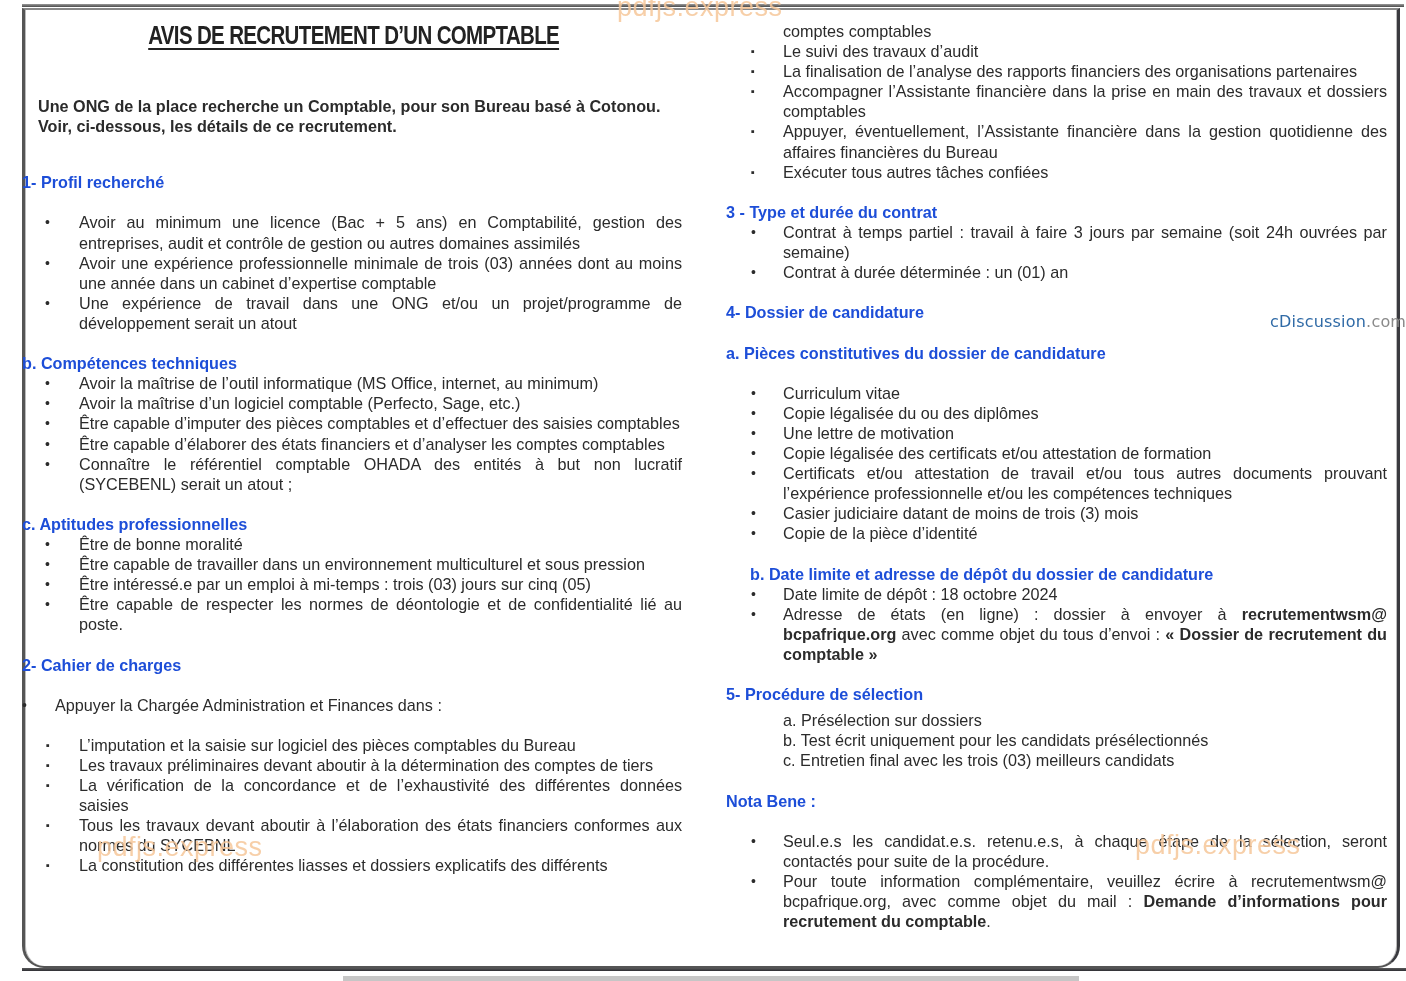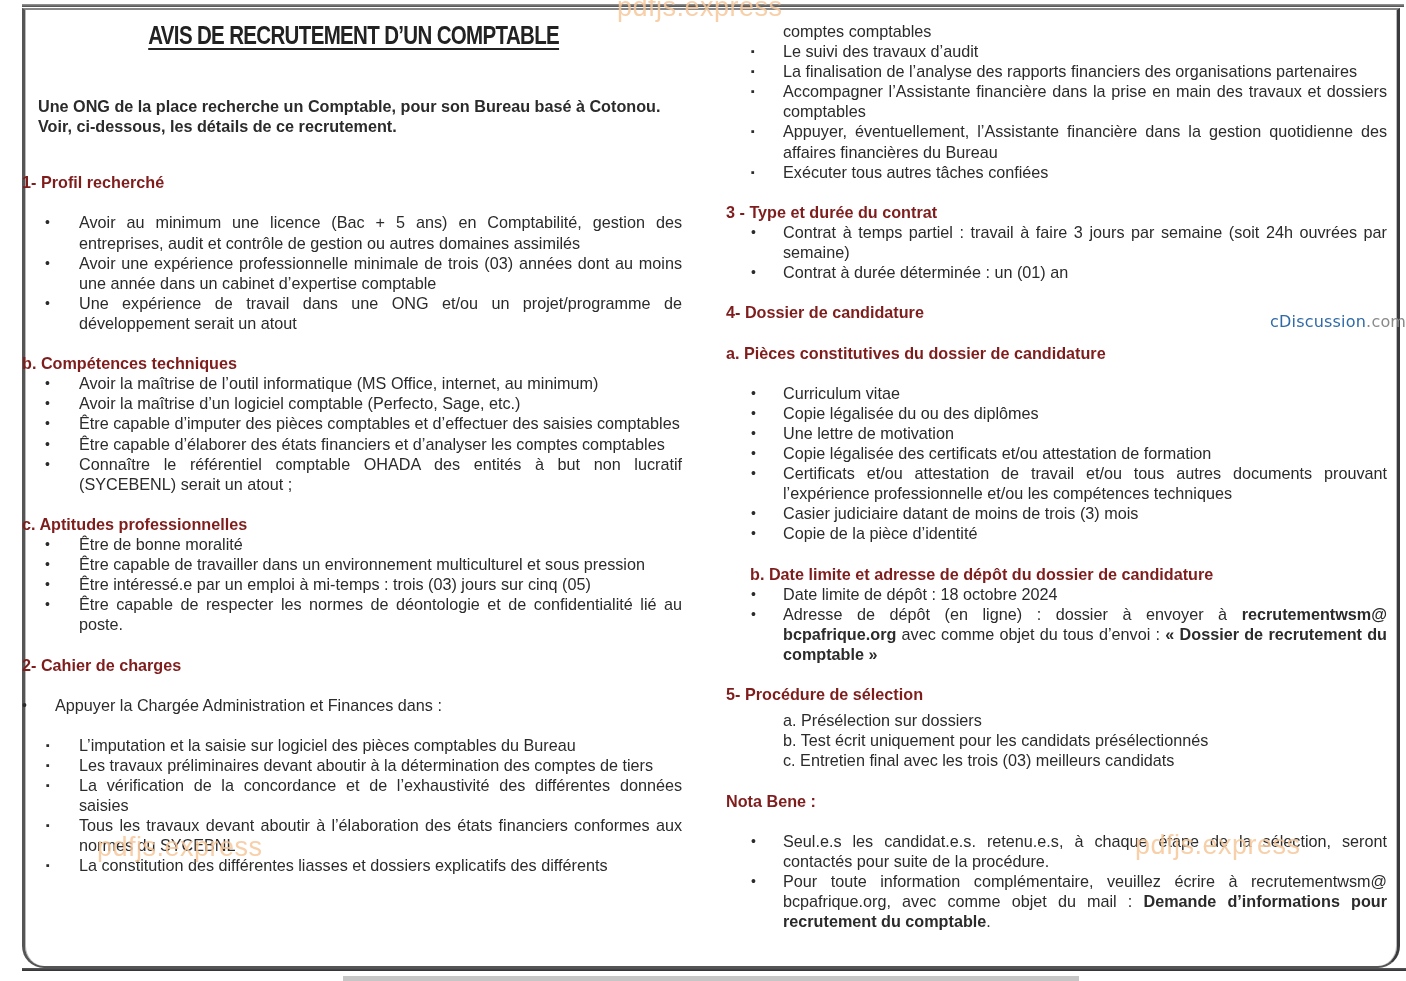--- a/index.html
+++ b/index.html
@@ -32,21 +32,21 @@
   .col-right { left: 726px; width: 661px; }
 
   .title {
     text-align: center; font-family: "Liberation Sans", sans-serif;
     font-weight: bold; font-size: 25px; letter-spacing: -0.8px;
     transform: scaleX(0.82); transform-origin: center;
     text-decoration: underline; text-decoration-thickness: 2px; text-underline-offset: 4px;
     color: #222; margin: 0 0 0 0; line-height: 34px; padding-left: 4px;
   }
   .intro { margin: 16px; font-weight: bold; }
-  .h { font-weight: bold; color: #7f1d1d; margin: 0; }
+  .h { font-weight: bold; color: #1d4ed8; margin: 0; }
   .gap { height: 20.1px; }
   ul { list-style: none; margin: 0; padding: 0; }
   li { position: relative; text-align: justify; }
   .dot li { padding-left: 57px; }
   .dot li::before { content: "•"; position: absolute; left: 23px; font-size: 14px; }
   .sq li { padding-left: 57px; }
   .sq li::before { content: "▪"; position: absolute; left: 24px; font-size: 11px; }
   .dot-outer li { padding-left: 33px; }
   .dot-outer li::before { content: "•"; position: absolute; left: 0; font-size: 14px; }
   .col-right .dot li::before, .col-right .sq li::before { left: 25px; }
@@ -142,21 +142,21 @@
     <li>Une lettre de motivation</li>
     <li>Copie légalisée des certificats et/ou attestation de formation</li>
     <li>Certificats et/ou attestation de travail et/ou tous autres documents prouvant l’expérience professionnelle et/ou les compétences techniques</li>
     <li>Casier judiciaire datant de moins de trois (3) mois</li>
     <li>Copie de la pièce d’identité</li>
   </ul>
   <div class="gap"></div>
   <p class="h indent-h">b. Date limite et adresse de dépôt du dossier de candidature</p>
   <ul class="dot">
     <li>Date limite de dépôt : 18 octobre 2024</li>
-    <li><span>Adresse de dépôt (en ligne) : dossier à envoyer à </span><span class="b">recrutementwsm@ bcpafrique.org</span><span> avec comme objet du tous d’envoi : </span><span class="b">« Dossier de recrutement du comptable »</span></li>
+    <li><span>Adresse de états (en ligne) : dossier à envoyer à </span><span class="b">recrutementwsm@ bcpafrique.org</span><span> avec comme objet du tous d’envoi : </span><span class="b">« Dossier de recrutement du comptable »</span></li>
   </ul>
   <div class="gap"></div>
   <p class="h">5- Procédure de sélection</p>
   <div style="height:6px"></div>
   <ul class="alpha">
     <li>a. Présélection sur dossiers</li>
     <li>b. Test écrit uniquement pour les candidats présélectionnés</li>
     <li>c. Entretien final avec les trois (03) meilleurs candidats</li>
   </ul>
   <div class="gap"></div>

